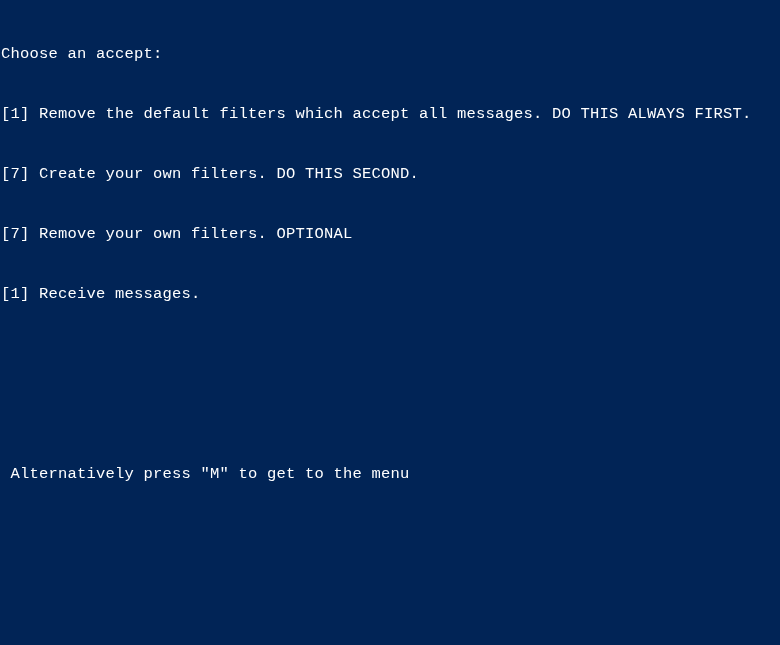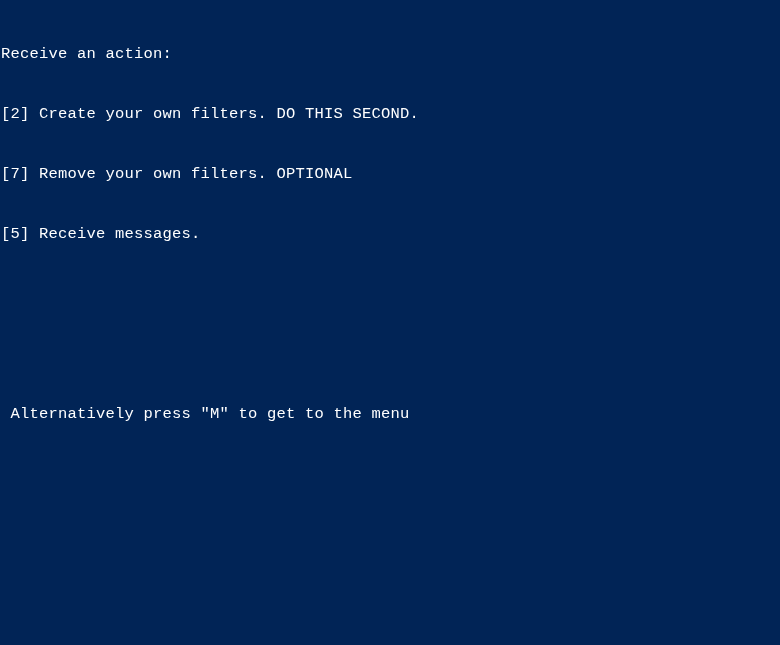--- a/index.html
+++ b/index.html
@@ -24,24 +24,25 @@
     }
     .line {
       display: block;
       min-height: 20px;
     }
   </style>
 </head>
 <body>
 
 <div class="terminal">
-  <span class="line">Receive an action:</span>
-  <span class="line">[2] Create your own filters. DO THIS SECOND.</span>
+  <span class="line">Choose an accept:</span>
+  <span class="line">[1] Remove the default filters which accept all messages. DO THIS ALWAYS FIRST.</span>
+  <span class="line">[7] Create your own filters. DO THIS SECOND.</span>
   <span class="line">[7] Remove your own filters. OPTIONAL</span>
-  <span class="line">[5] Receive messages.</span>
+  <span class="line">[1] Receive messages.</span>
   <span class="line"> </span>
   <span class="line"> </span>
   <span class="line"> Alternatively press "M" to get to the menu</span>
   <span class="line"> </span>
   
   
   
   
   
   

